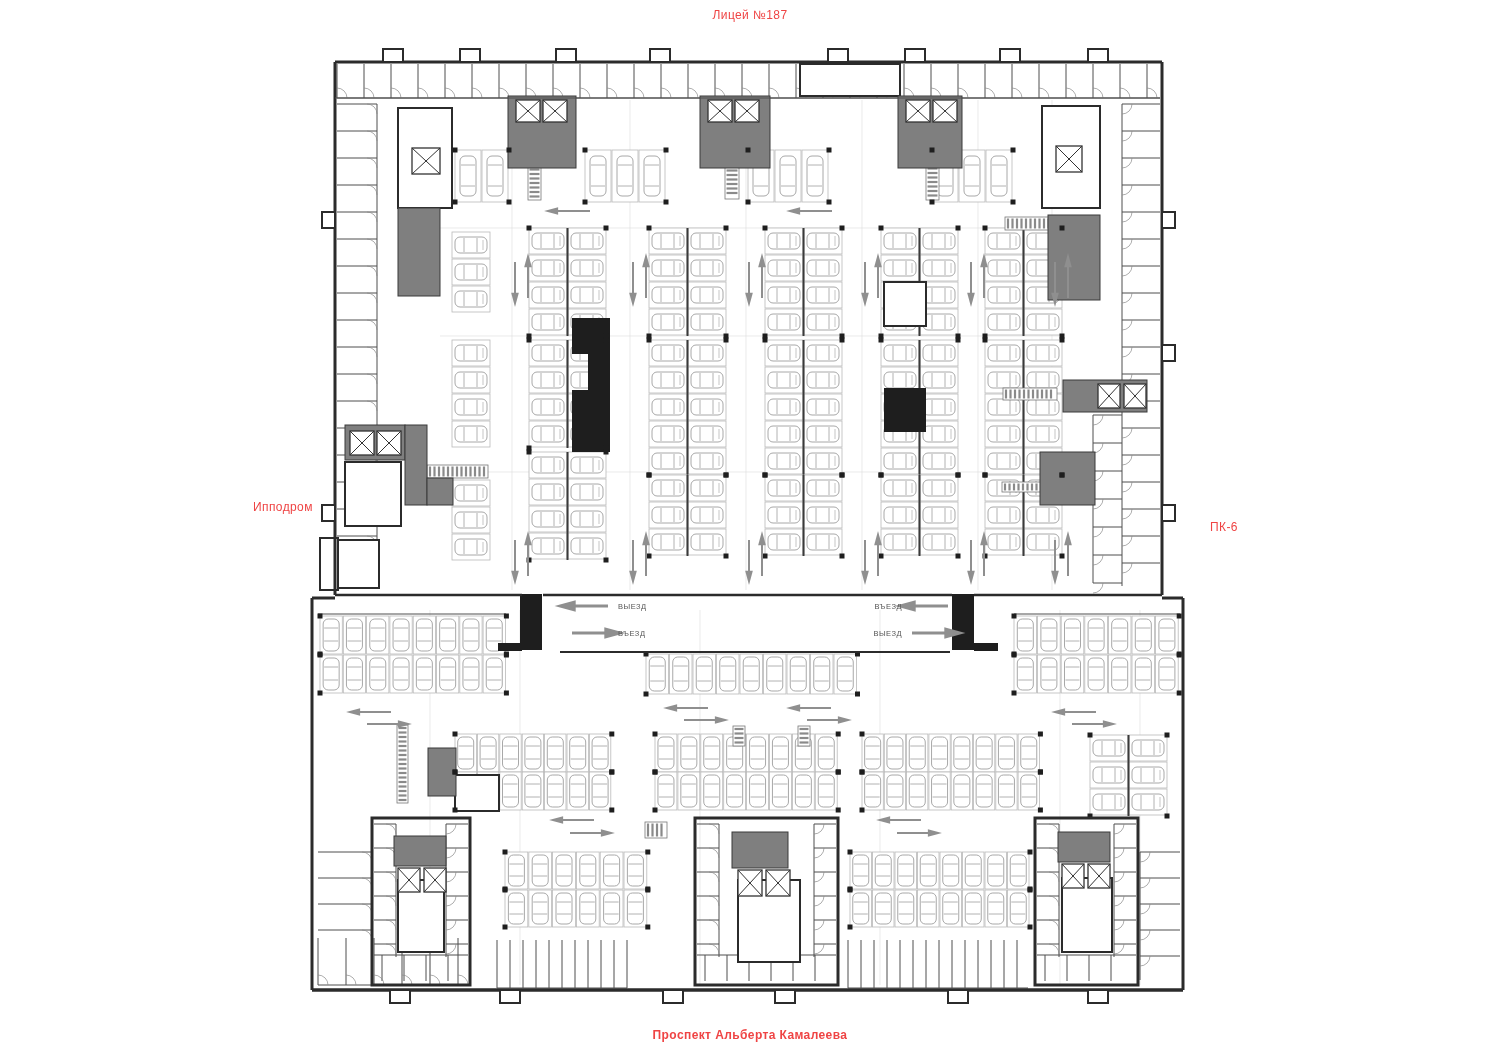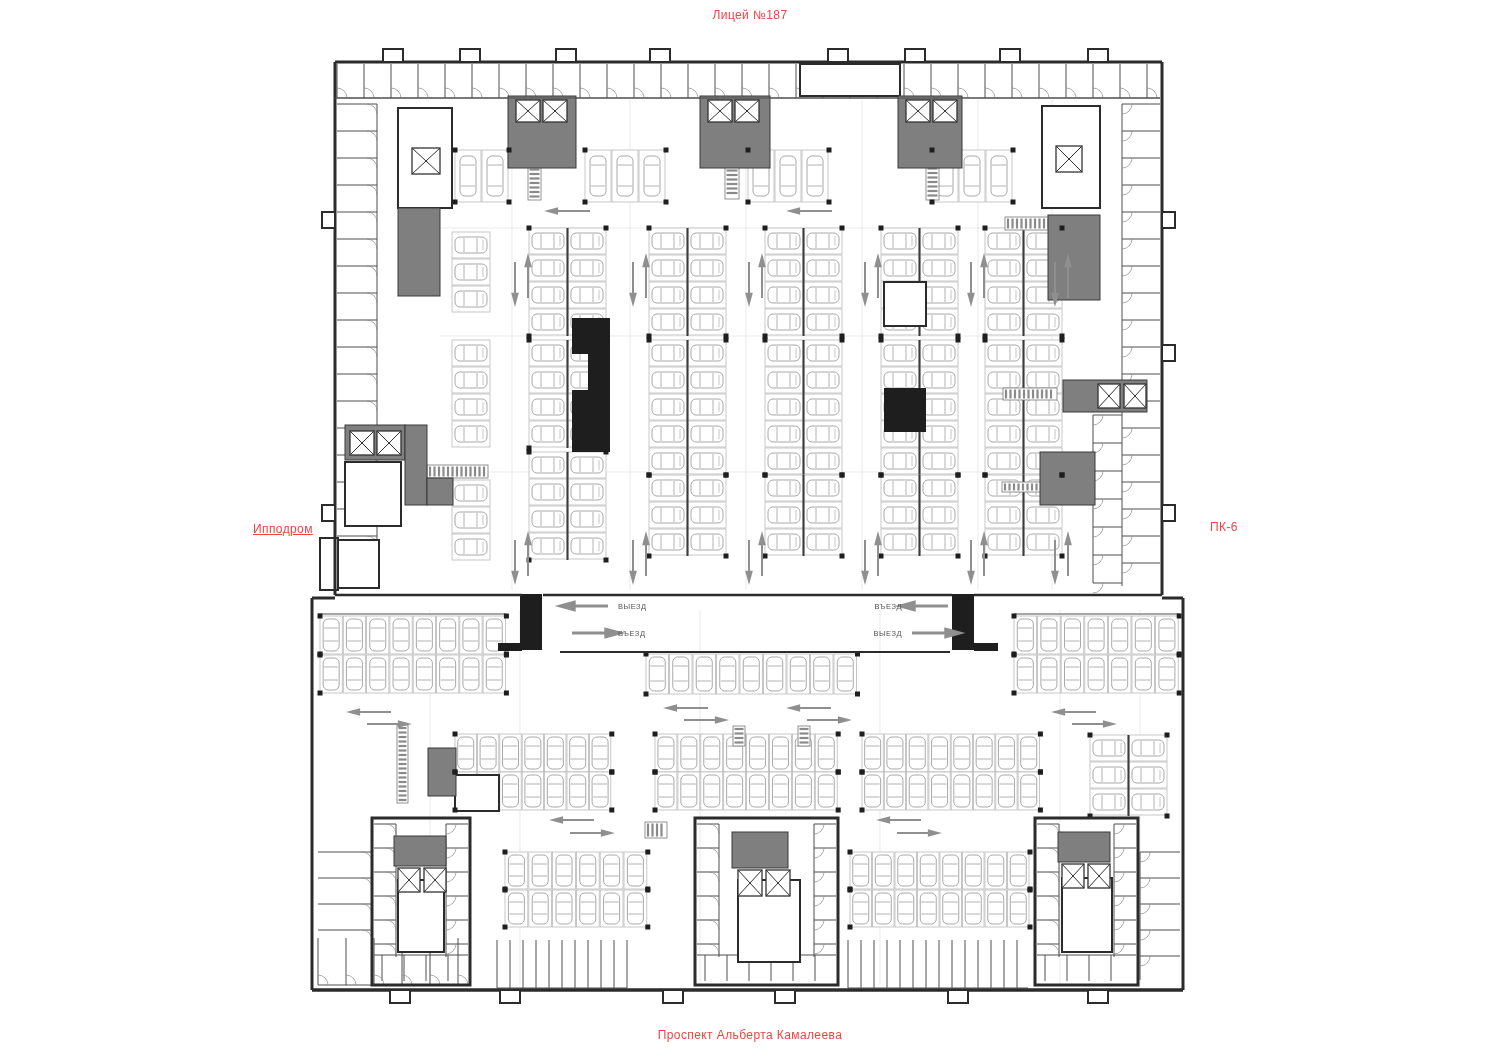--- a/index.html
+++ b/index.html
@@ -1,22 +1,22 @@
 <!DOCTYPE html>
 <html><head>
 <meta charset="utf-8">
 <style>
   html,body{margin:0;padding:0;background:#ffffff;}
   #stage{position:relative;width:1500px;height:1060px;background:#ffffff;overflow:hidden;
          font-family:"Liberation Sans", sans-serif;}
   .plan-label{position:absolute;color:#ef4444;font-size:12px;letter-spacing:0.4px;white-space:nowrap;}
   #lbl-top{left:0;right:0;top:8px;text-align:center;}
-  #lbl-left{left:253px;top:522px;text-decoration:underline;}
+  #lbl-left{left:253px;top:500px;}
   #lbl-right{left:1210px;top:520px;}
-  #lbl-bottom{left:0;right:0;top:1028px;text-align:center;}
+  #lbl-bottom{left:0;right:0;top:1028px;text-align:center;font-weight:bold;}
   svg{position:absolute;left:0;top:0;}
 </style>
 </head>
 <body>
 
 <div id="stage">
   <div class="plan-label" id="lbl-top">Лицей №187</div>
   <div class="plan-label" id="lbl-left">Ипподром</div>
   <div class="plan-label" id="lbl-right">ПК-6</div>
   <div class="plan-label" id="lbl-bottom">Проспект Альберта Камалеева</div>

